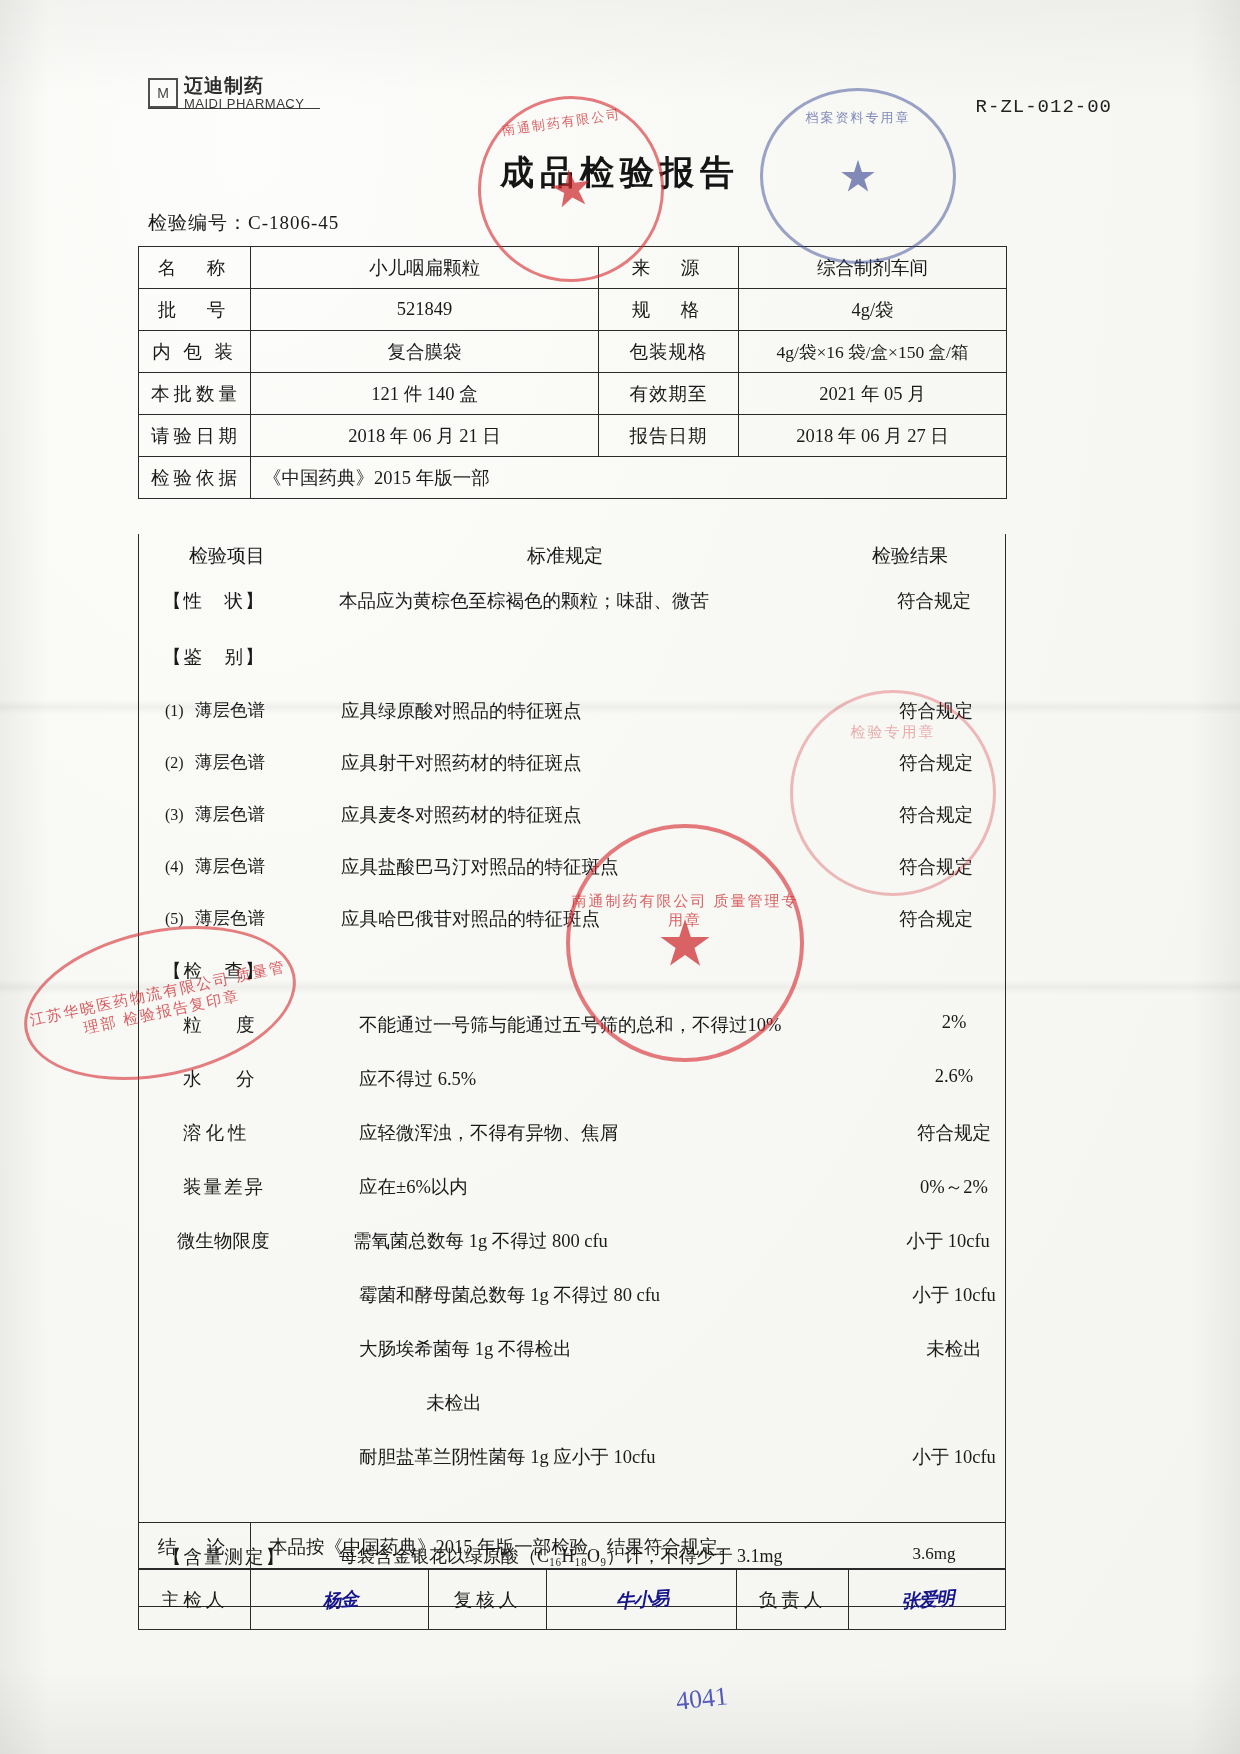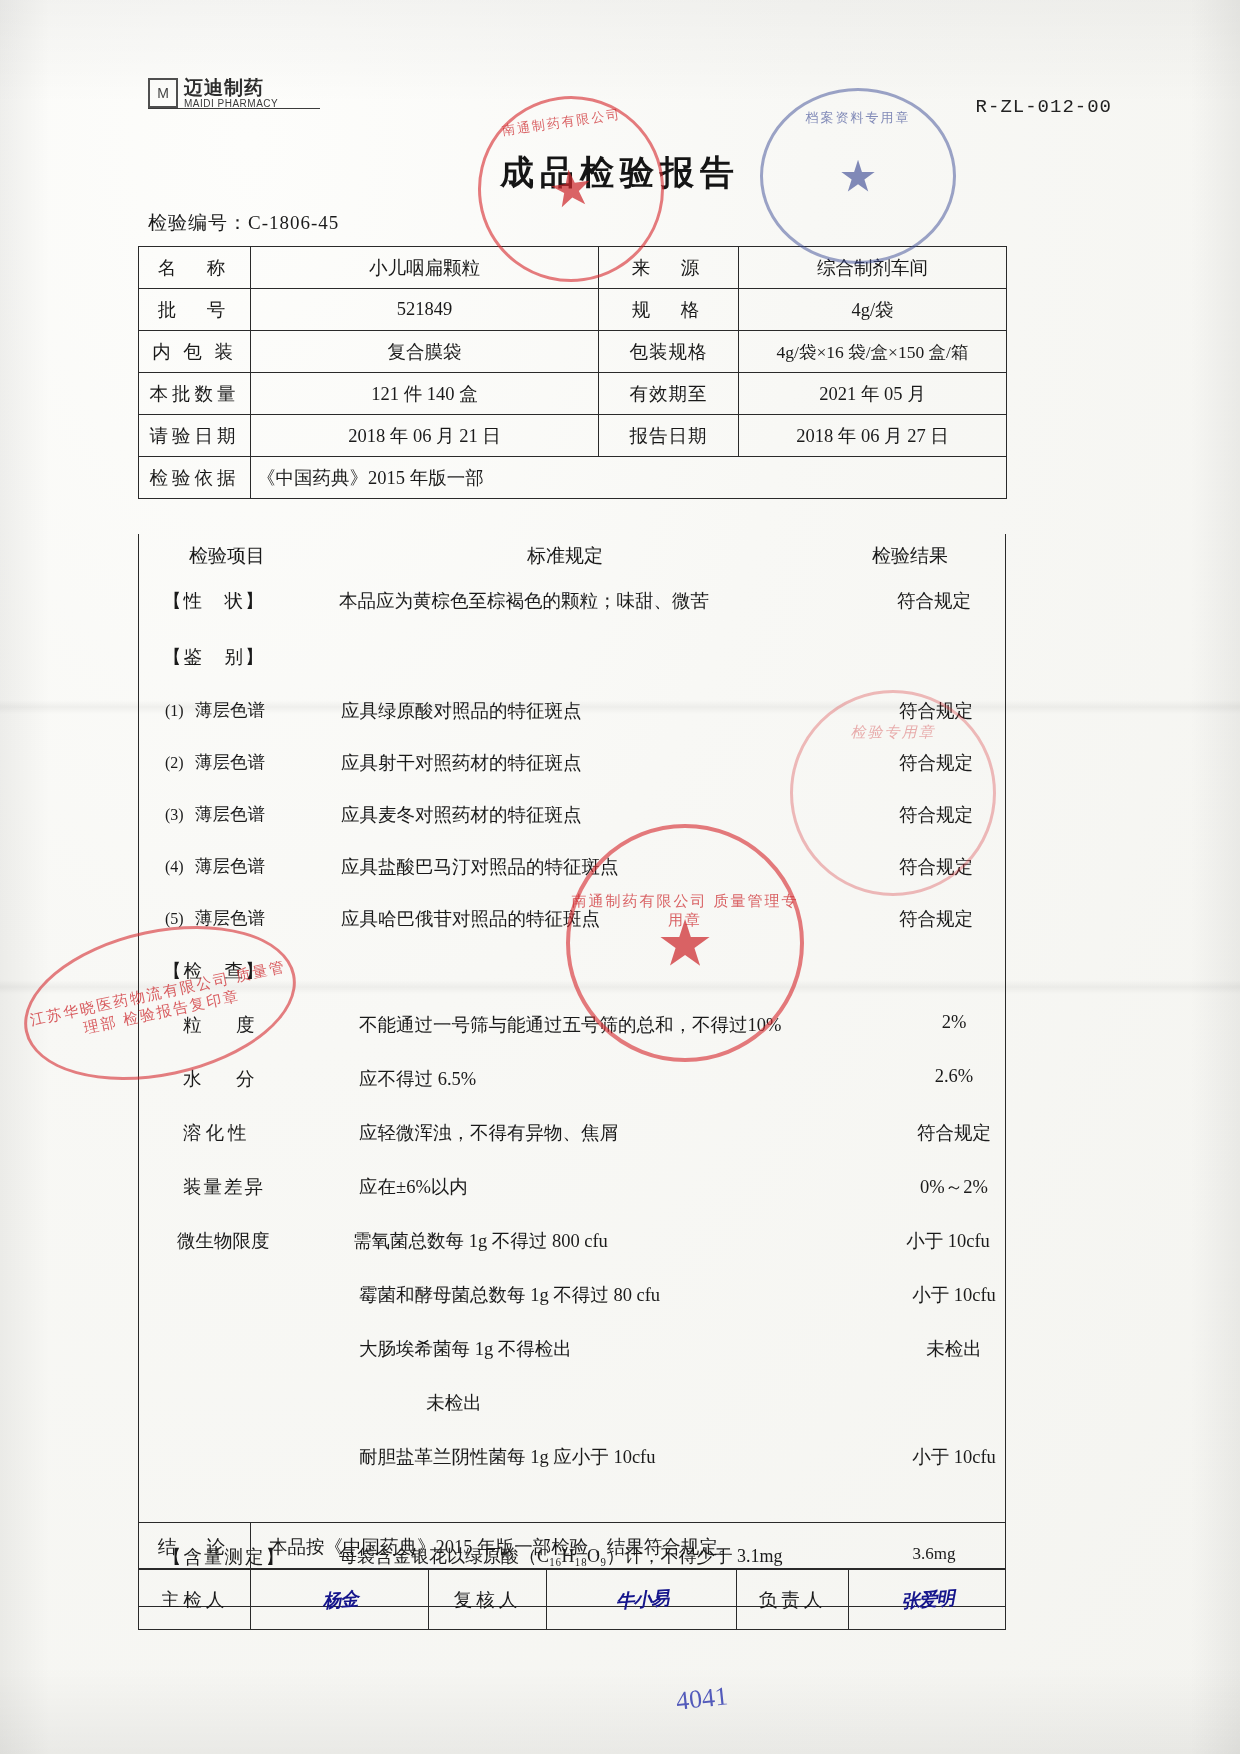--- a/index.html
+++ b/index.html
@@ -59,21 +59,21 @@
     font-family: "Liberation Sans", sans-serif;
   }
   .logo-text {
     display: flex; flex-direction: column; line-height: 1;
   }
   .logo-cn {
     font-size: 19px; font-weight: bold; letter-spacing: 1px; color: #2d2d2d;
     font-family: "Liberation Sans", sans-serif;
   }
   .logo-en {
-    font-size: 10px; letter-spacing: 0.5px; color: #3a3a3a;
+    font-size: 13px; letter-spacing: 0.5px; color: #3a3a3a;
     font-family: "Liberation Sans", sans-serif;
     margin-top: 2px;
   }
   .logo-rule {
     position: absolute;
     left: 148px;
     top: 108px;
     width: 172px;
     border-bottom: 1.5px solid #3b3b3b;
   }
@@ -110,21 +110,21 @@
     left: 138px;
     top: 246px;
     width: 868px;
     border-collapse: collapse;
     table-layout: fixed;
   }
   .tbl td {
     border: 1.4px solid #2a2a2a;
     height: 41px;
     font-size: 18.5px;
-    padding: 0 6px;
+    padding: 0 12px;
     vertical-align: middle;
   }
   .lbl {
     text-align: center;
     letter-spacing: 6px;
     white-space: nowrap;
   }
   .lbl-tight { letter-spacing: 1px; }
   .val { text-align: center; }
   .val-left { text-align: left; padding-left: 22px; }
@@ -473,21 +473,21 @@
     <div class="arc" style="top:18px;">档案资料专用章</div>
     <div class="star" style="font-size:38px">★</div>
   </div>
 
   <div class="stamp stamp-red" style="left:566px; top:824px; width:230px; height:230px; border-width:4px;">
     <div class="arc" style="top:20px; font-size:15px;margin-top:44px;">南通制药有限公司 质量管理专用章</div>
     <div class="star" style="font-size:56px">★</div>
   </div>
 
   <div class="stamp stamp-red" style="left:790px; top:690px; width:200px; height:200px; opacity:0.5;">
-    <div class="arc" style="top:30px; font-size:15px;font-style:italic;">检验专用章</div>
+    <div class="arc" style="top:30px; font-size:15px;">检验专用章</div>
   </div>
 
   <div class="stamp-oval" style="left:22px; top:930px; width:270px; height:140px; transform:rotate(-12deg); display:flex; flex-direction:column; align-items:center; justify-content:center; gap:6px;">
     <div style="font-size:15px; letter-spacing:2px;">江苏华晓医药物流有限公司 质量管理部 检验报告复印章</div>
   </div>
 
   <div class="pen-mark" style="left:676px; top:1684px; transform:rotate(-6deg);">4041</div>
 </div>
 
 </body></html>

